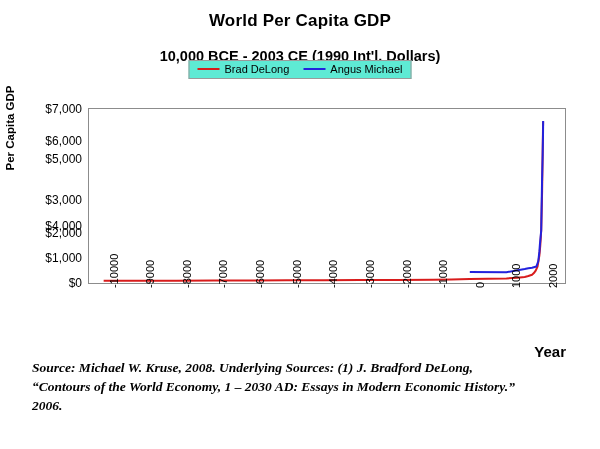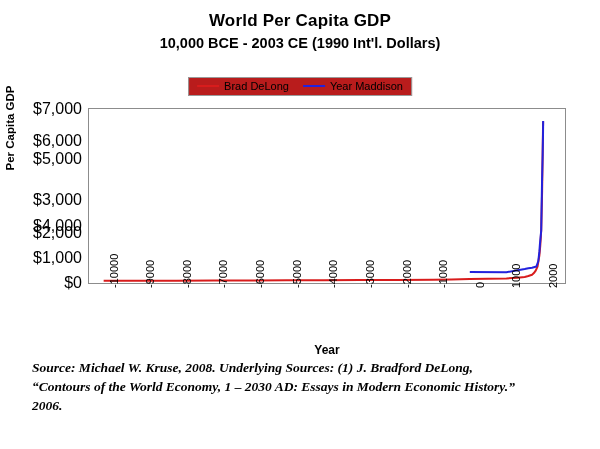--- a/index.html
+++ b/index.html
@@ -32,31 +32,31 @@
   .chart-title {
     font-size: 17px;
     font-weight: bold;
     letter-spacing: 0.2px;
     line-height: 22px;
   }
   .chart-subtitle {
     font-size: 14.5px;
     font-weight: bold;
     line-height: 20px;
-    margin-top: 1px;
+    margin-top: 14px;
   }
 
   
   .legend {
     position: absolute;
-    top: 77px;
+    top: 60px;
     left: 50%;
     transform: translateX(-50%);
     border: 1px solid #9a9a9a;
-    background: #b91c1c;
+    background: #5eead4;
     padding: 2px 8px 3px 8px;
     display: flex;
     gap: 14px;
     align-items: center;
     font-size: 11px;
   }
   .legend-entry {
     display: flex;
     align-items: center;
     gap: 5px;
@@ -93,21 +93,21 @@
   .y-ticks {
     position: absolute;
     left: 34px;
     top: 0;
     width: 52px;
     height: 184px;
   }
   .y-tick {
     position: absolute;
     right: 4px;
-    font-size: 16px;
+    font-size: 12px;
     transform: translateY(-50%);
     white-space: nowrap;
   }
   .plot-box {
     position: absolute;
     left: 88px;
     top: 8px;
     width: 478px;
     height: 176px;
     border: 1px solid #8c8c8c;
@@ -127,22 +127,22 @@
     font-size: 11px;
     transform: rotate(-90deg);
     transform-origin: left top;
     white-space: nowrap;
   }
   .x-axis-title {
     position: absolute;
     left: 88px;
     top: 243px;
     width: 478px;
-    text-align: center;
-    font-size: 12px;
+    text-align: right;
+    font-size: 15px;
     font-weight: bold;
   }
 
   
   .source-note {
     position: absolute;
     left: 16px;
     top: 358px;
     width: 572px;
     font-family: "Liberation Serif", serif;
@@ -164,21 +164,21 @@
     <div class="chart-subtitle">10,000 BCE - 2003 CE (1990 Int'l. Dollars)</div>
   </div>
 
   <div class="legend">
     <div class="legend-entry">
       <span class="legend-swatch" id="sw0" style="border-top-color: rgb(216, 28, 28);"></span>
       <span>Brad DeLong</span>
     </div>
     <div class="legend-entry">
       <span class="legend-swatch" id="sw1" style="border-top-color: rgb(34, 34, 221);"></span>
-      <span>Year Maddison</span>
+      <span>Angus Michael</span>
     </div>
   </div>
 
   <div class="plot-wrap">
 
     <div class="y-axis-title">Per Capita GDP</div>
 
     <div class="y-ticks" id="y-ticks">
         <div class="y-tick" style="top: 9px;">$7,000</div>
         <div class="y-tick" style="top: 41px;">$6,000</div>

